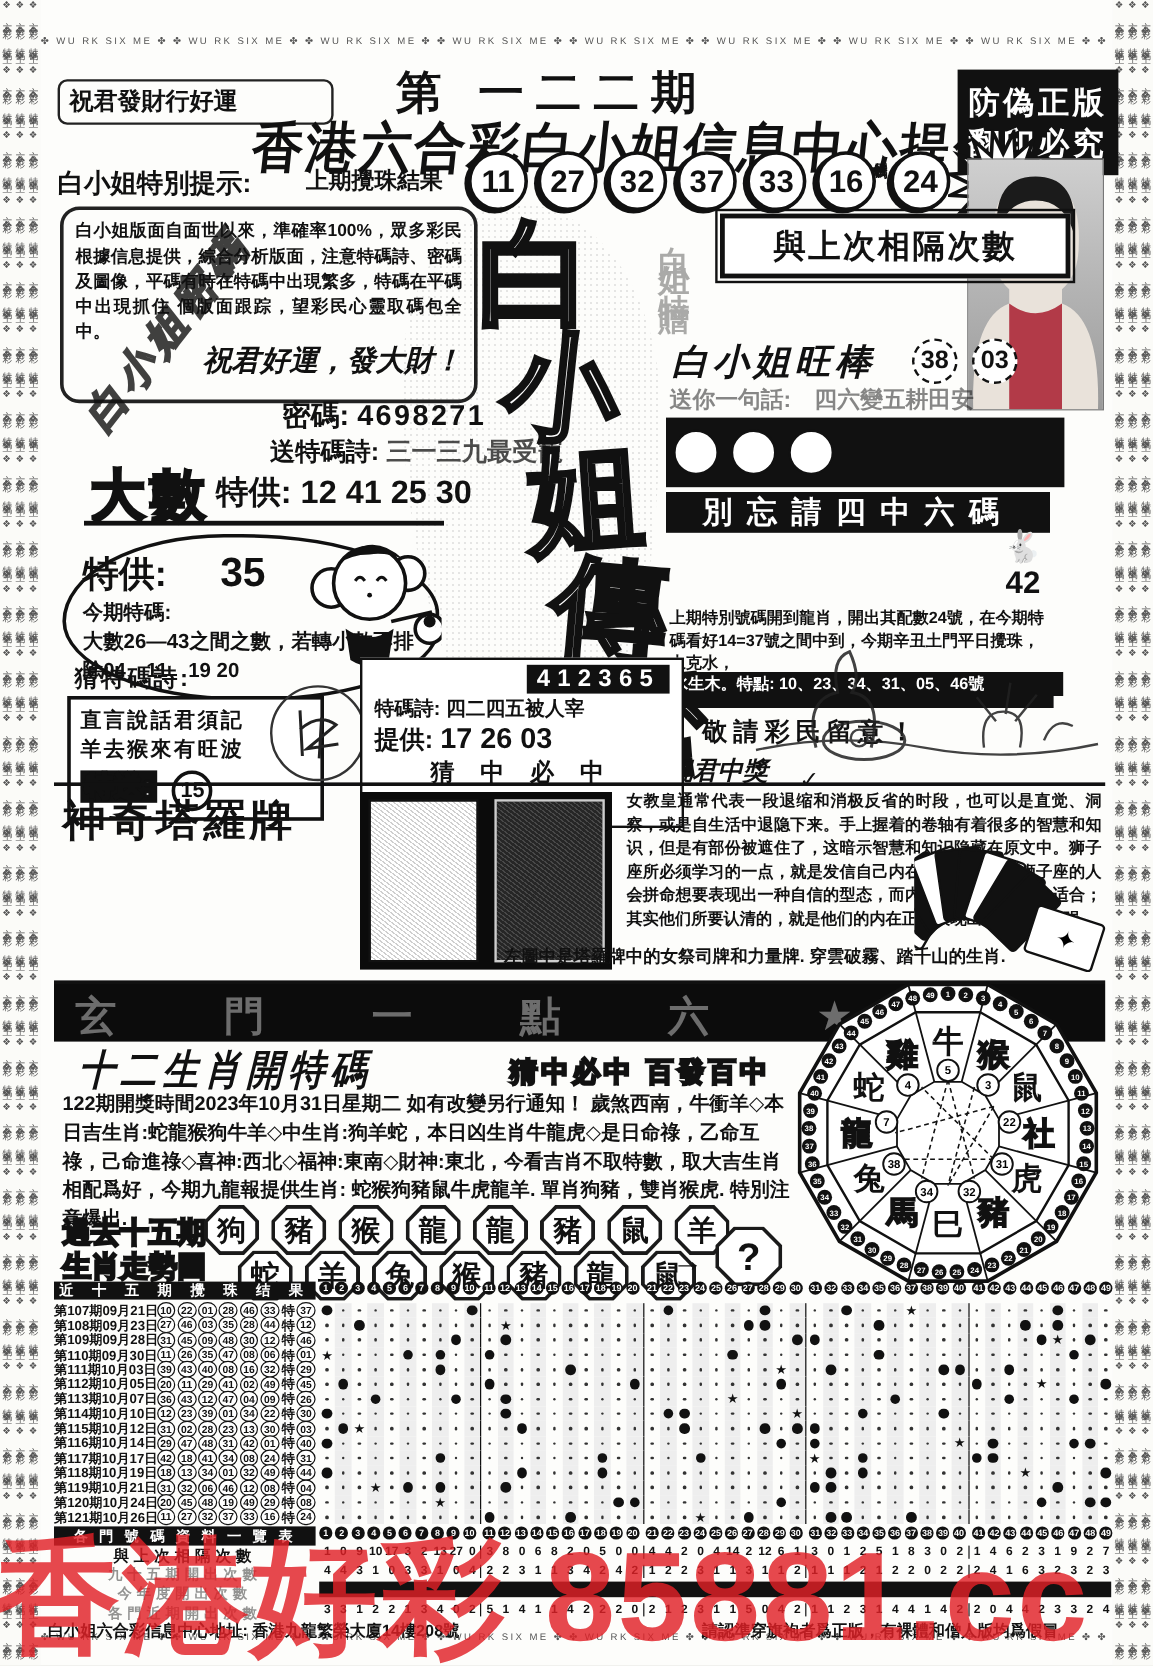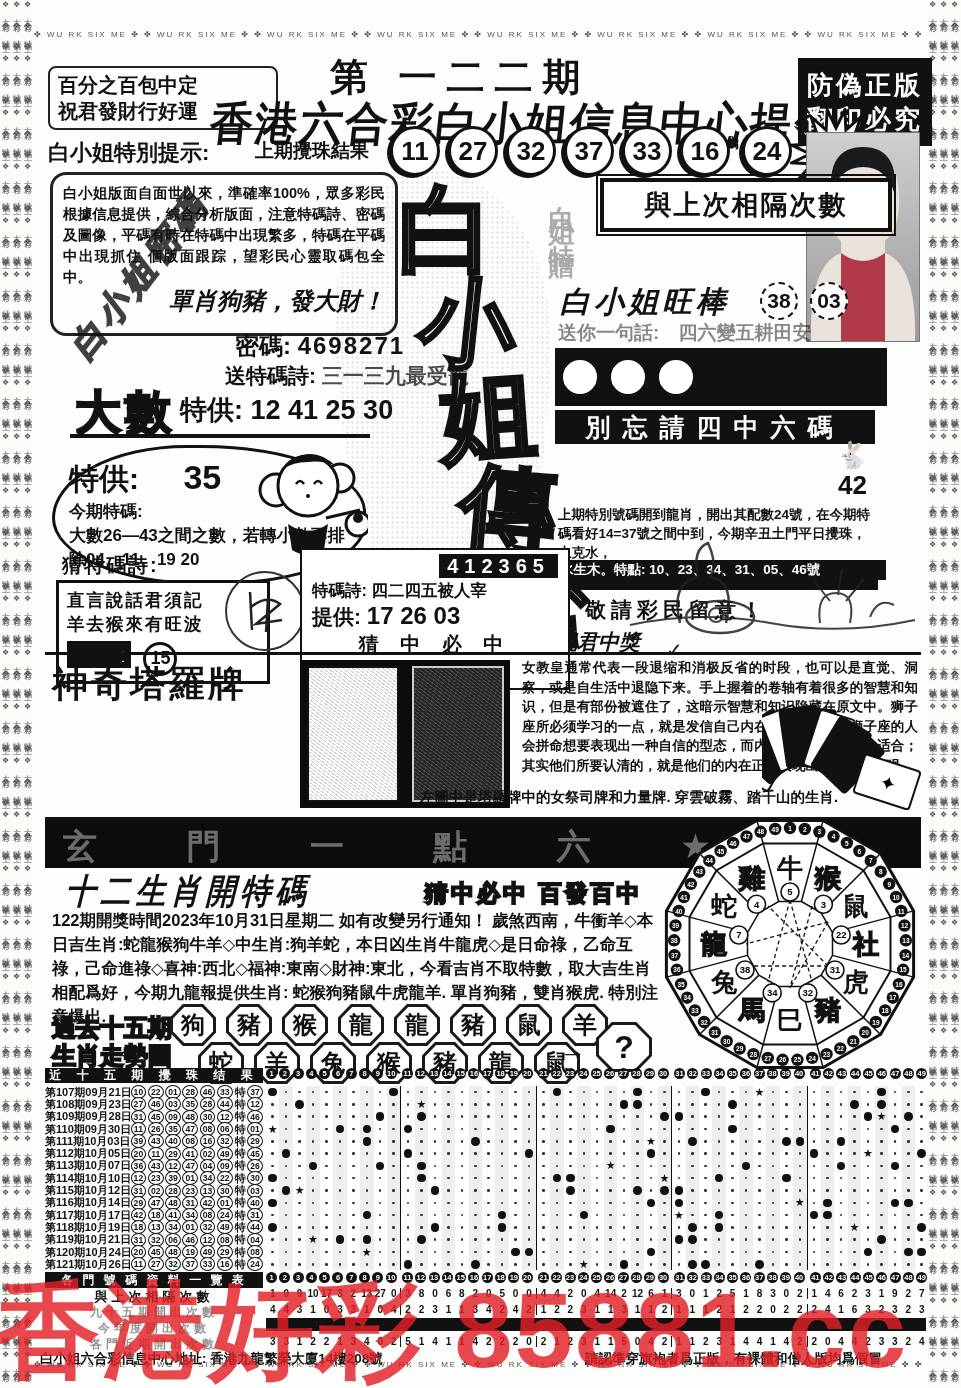--- a/index.html
+++ b/index.html
@@ -74,21 +74,20 @@
 <body>
 
 <div id="page">
 
   <div class="abs edge" style="left:0;" id="edgeL"><span class="col">❖六合彩❖特碼王❖❖六合彩❖特碼王❖❖六合彩❖特碼王❖❖六合彩❖特碼王❖❖六合彩❖特碼王❖❖六合彩❖特碼王❖❖六合彩❖特碼王❖❖六合彩❖特碼王❖❖六合彩❖特碼王❖❖六合彩❖特碼王❖❖六合彩❖特碼王❖❖六合彩❖特碼王❖❖六合彩❖特碼王❖❖六合彩❖特碼王❖❖六合彩❖特碼王❖❖六合彩❖特碼王❖❖六合彩❖特碼王❖❖六合彩❖特碼王❖❖六合彩❖特碼王❖❖六合彩❖特碼王❖❖六合彩❖特碼王❖❖六合彩❖特碼王❖❖六合彩❖特碼王❖❖六合彩❖特碼王❖❖六合彩❖特碼王❖❖六合彩❖特碼王❖❖六合彩❖特碼王❖❖六合彩❖特碼王❖❖六合彩❖特碼王❖❖六合彩❖特碼王❖</span><span class="col">❖六合彩❖特碼王❖❖六合彩❖特碼王❖❖六合彩❖特碼王❖❖六合彩❖特碼王❖❖六合彩❖特碼王❖❖六合彩❖特碼王❖❖六合彩❖特碼王❖❖六合彩❖特碼王❖❖六合彩❖特碼王❖❖六合彩❖特碼王❖❖六合彩❖特碼王❖❖六合彩❖特碼王❖❖六合彩❖特碼王❖❖六合彩❖特碼王❖❖六合彩❖特碼王❖❖六合彩❖特碼王❖❖六合彩❖特碼王❖❖六合彩❖特碼王❖❖六合彩❖特碼王❖❖六合彩❖特碼王❖❖六合彩❖特碼王❖❖六合彩❖特碼王❖❖六合彩❖特碼王❖❖六合彩❖特碼王❖❖六合彩❖特碼王❖❖六合彩❖特碼王❖❖六合彩❖特碼王❖❖六合彩❖特碼王❖❖六合彩❖特碼王❖❖六合彩❖特碼王❖</span><span class="col">❖六合彩❖特碼王❖❖六合彩❖特碼王❖❖六合彩❖特碼王❖❖六合彩❖特碼王❖❖六合彩❖特碼王❖❖六合彩❖特碼王❖❖六合彩❖特碼王❖❖六合彩❖特碼王❖❖六合彩❖特碼王❖❖六合彩❖特碼王❖❖六合彩❖特碼王❖❖六合彩❖特碼王❖❖六合彩❖特碼王❖❖六合彩❖特碼王❖❖六合彩❖特碼王❖❖六合彩❖特碼王❖❖六合彩❖特碼王❖❖六合彩❖特碼王❖❖六合彩❖特碼王❖❖六合彩❖特碼王❖❖六合彩❖特碼王❖❖六合彩❖特碼王❖❖六合彩❖特碼王❖❖六合彩❖特碼王❖❖六合彩❖特碼王❖❖六合彩❖特碼王❖❖六合彩❖特碼王❖❖六合彩❖特碼王❖❖六合彩❖特碼王❖❖六合彩❖特碼王❖</span></div>
   <div class="abs edge" style="left:927px;" id="edgeR"><span class="col">❖六合彩❖特碼王❖❖六合彩❖特碼王❖❖六合彩❖特碼王❖❖六合彩❖特碼王❖❖六合彩❖特碼王❖❖六合彩❖特碼王❖❖六合彩❖特碼王❖❖六合彩❖特碼王❖❖六合彩❖特碼王❖❖六合彩❖特碼王❖❖六合彩❖特碼王❖❖六合彩❖特碼王❖❖六合彩❖特碼王❖❖六合彩❖特碼王❖❖六合彩❖特碼王❖❖六合彩❖特碼王❖❖六合彩❖特碼王❖❖六合彩❖特碼王❖❖六合彩❖特碼王❖❖六合彩❖特碼王❖❖六合彩❖特碼王❖❖六合彩❖特碼王❖❖六合彩❖特碼王❖❖六合彩❖特碼王❖❖六合彩❖特碼王❖❖六合彩❖特碼王❖❖六合彩❖特碼王❖❖六合彩❖特碼王❖❖六合彩❖特碼王❖❖六合彩❖特碼王❖</span><span class="col">❖六合彩❖特碼王❖❖六合彩❖特碼王❖❖六合彩❖特碼王❖❖六合彩❖特碼王❖❖六合彩❖特碼王❖❖六合彩❖特碼王❖❖六合彩❖特碼王❖❖六合彩❖特碼王❖❖六合彩❖特碼王❖❖六合彩❖特碼王❖❖六合彩❖特碼王❖❖六合彩❖特碼王❖❖六合彩❖特碼王❖❖六合彩❖特碼王❖❖六合彩❖特碼王❖❖六合彩❖特碼王❖❖六合彩❖特碼王❖❖六合彩❖特碼王❖❖六合彩❖特碼王❖❖六合彩❖特碼王❖❖六合彩❖特碼王❖❖六合彩❖特碼王❖❖六合彩❖特碼王❖❖六合彩❖特碼王❖❖六合彩❖特碼王❖❖六合彩❖特碼王❖❖六合彩❖特碼王❖❖六合彩❖特碼王❖❖六合彩❖特碼王❖❖六合彩❖特碼王❖</span><span class="col">❖六合彩❖特碼王❖❖六合彩❖特碼王❖❖六合彩❖特碼王❖❖六合彩❖特碼王❖❖六合彩❖特碼王❖❖六合彩❖特碼王❖❖六合彩❖特碼王❖❖六合彩❖特碼王❖❖六合彩❖特碼王❖❖六合彩❖特碼王❖❖六合彩❖特碼王❖❖六合彩❖特碼王❖❖六合彩❖特碼王❖❖六合彩❖特碼王❖❖六合彩❖特碼王❖❖六合彩❖特碼王❖❖六合彩❖特碼王❖❖六合彩❖特碼王❖❖六合彩❖特碼王❖❖六合彩❖特碼王❖❖六合彩❖特碼王❖❖六合彩❖特碼王❖❖六合彩❖特碼王❖❖六合彩❖特碼王❖❖六合彩❖特碼王❖❖六合彩❖特碼王❖❖六合彩❖特碼王❖❖六合彩❖特碼王❖❖六合彩❖特碼王❖❖六合彩❖特碼王❖</span></div>
   <div class="abs hstrip" style="top:30px;" id="stripT">✤ WU RK SIX ME ✤ ✤ WU RK SIX ME ✤ ✤ WU RK SIX ME ✤ ✤ WU RK SIX ME ✤ ✤ WU RK SIX ME ✤ ✤ WU RK SIX ME ✤ ✤ WU RK SIX ME ✤ ✤ WU RK SIX ME ✤ ✤ WU RK SIX ME ✤ ✤ WU RK SIX ME ✤ ✤ WU RK SIX ME ✤ ✤ WU RK SIX ME ✤ </div>
   <div class="abs hstrip" style="top:1360px;" id="stripB">✤ WU RK SIX ME ✤ ✤ WU RK SIX ME ✤ ✤ WU RK SIX ME ✤ ✤ WU RK SIX ME ✤ ✤ WU RK SIX ME ✤ ✤ WU RK SIX ME ✤ ✤ WU RK SIX ME ✤ ✤ WU RK SIX ME ✤ ✤ WU RK SIX ME ✤ ✤ WU RK SIX ME ✤ ✤ WU RK SIX ME ✤ ✤ WU RK SIX ME ✤ </div>
 
   <div class="abs hdr-box" style="left:48px;top:66px;width:210px;">
-    <div>百分之百包中定</div>
     <div>祝君發財行好運</div>
   </div>
   <div class="abs issue" style="left:330px;top:52px;">第 一二二期</div>
   <div class="abs main-title" style="left:210px;top:95px;">香港六合彩白小姐信息中心提供</div>
   <div class="abs stamp" style="left:798px;top:58px;width:122px;">
     <div>防偽正版</div>
     <div>翻印必究</div>
   </div>
   <div class="abs tipline" style="left:48px;top:138px;">白小姐特別提示:</div>
   <div class="abs tipline" style="left:255px;top:138px;font-size:19px;">上期攪珠結果</div>
@@ -112,21 +111,21 @@
       <path d="M24 62 Q20 14 56 14 Q92 14 88 62 Q80 34 56 34 Q32 34 24 62Z" fill="#1b1b1b"></path>
       <circle cx="43" cy="66" r="3.5" fill="#222"></circle>
         <circle cx="69" cy="66" r="3.5" fill="#222"></circle>
       <path d="M46 88 Q56 94 66 88" stroke="#7a4a4a" stroke-width="3" fill="none"></path>
       <path d="M34 120 Q56 136 78 120 L78 208 L34 208Z" fill="#b23a48"></path>
     </svg>
   </div>
 
   <div class="abs intro" style="left:50px;top:172px;width:322px;height:142px;">
     <span>白小姐版面自面世以來，準確率100%，眾多彩民根據信息提供，綜合分析版面，注意特碼詩、密碼及圖像，平碼有時在特碼中出現繁多，特碼在平碼中出現抓住  個版面跟踪，望彩民心靈取碼包全中。</span>
-    <div class="script" style="font-size:24px;text-align:right;margin-top:2px;">單肖狗豬，發大財！</div>
+    <div class="script" style="font-size:24px;text-align:right;margin-top:2px;">祝君好運，發大財！</div>
   </div>
   <div class="abs script outline-txt" style="left:60px;top:340px;font-size:34px;transform:rotate(-52deg);transform-origin:left top;letter-spacing:6px;opacity:.8;">白小姐密碼</div>
   <div class="abs" style="left:235px;top:330px;font-size:24px;font-weight:900;">
     <span>密碼:</span>
     <span style="letter-spacing:2px;">4698271</span>
   </div>
   <div class="abs" style="left:225px;top:362px;font-size:21px;font-weight:900;">
     <span>送特碼詩:</span>
     <span style="opacity:.75;">三一三九最受寵</span>
   </div>

